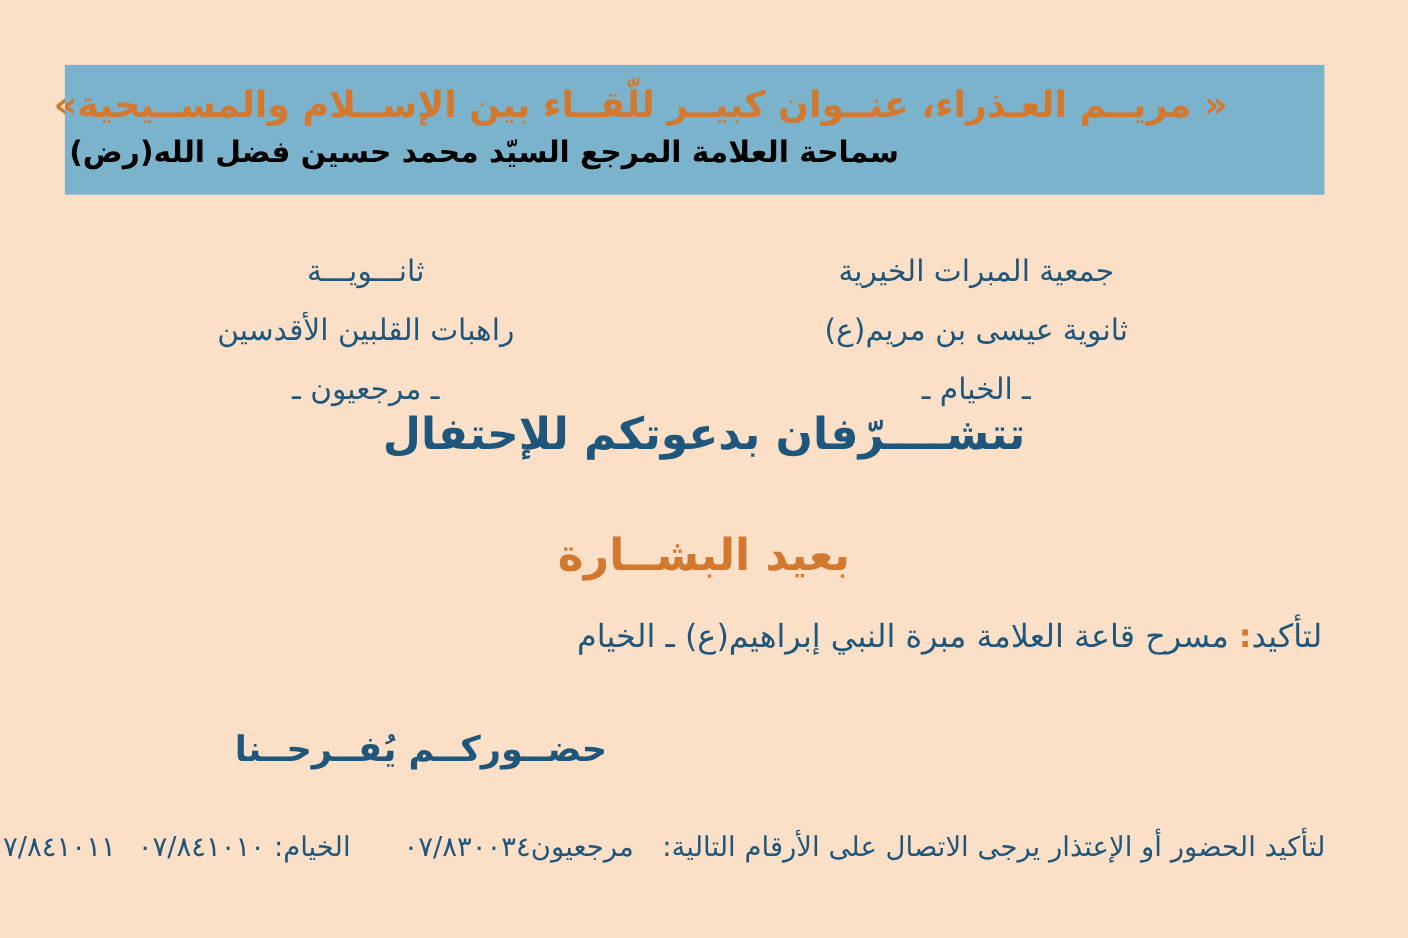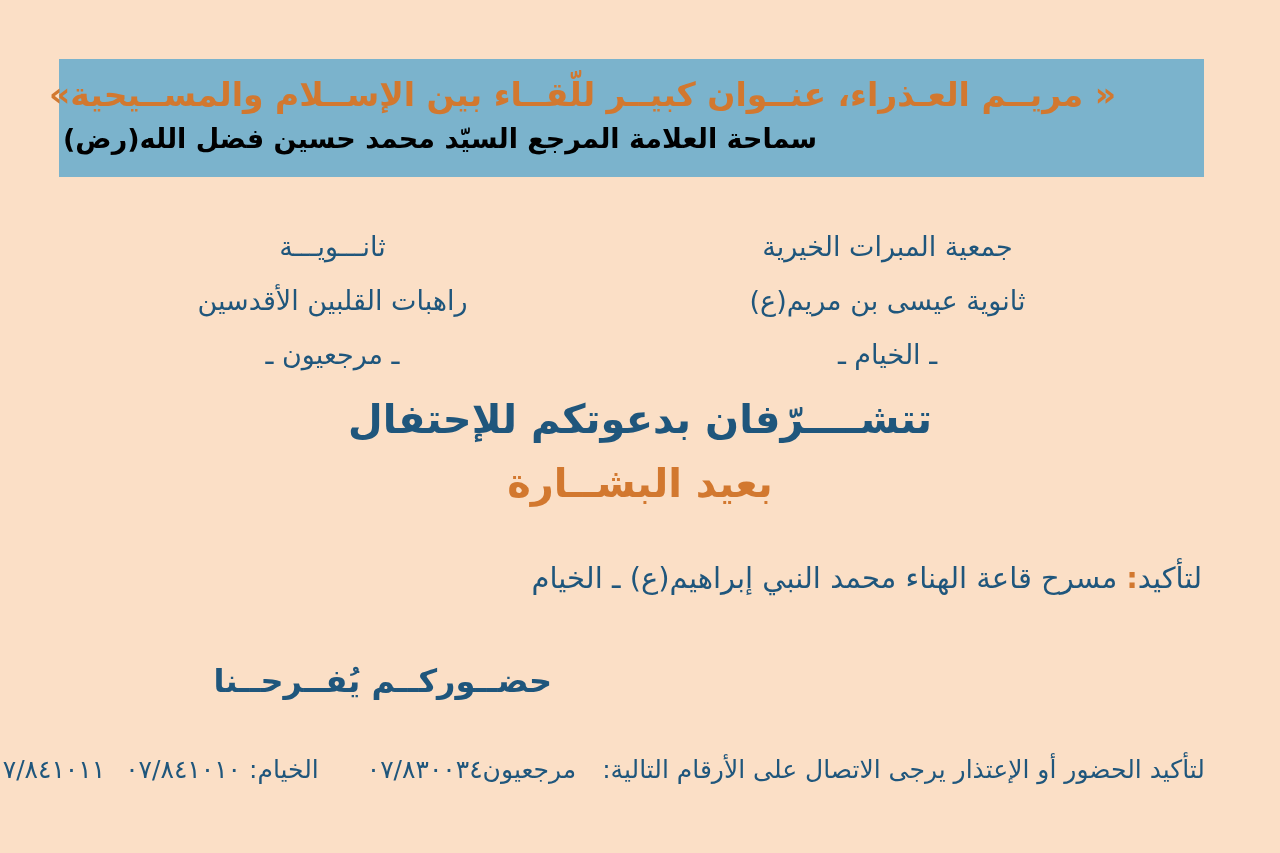--- a/index.html
+++ b/index.html
@@ -61,26 +61,26 @@
   
   .invite-line-1, .invite-line-2 {
     position: absolute;
     left: 0;
     right: 0;
     text-align: center;
     font-weight: bold;
     white-space: nowrap;
   }
   .invite-line-1 {
-    top: 396px;
+    top: 372px;
     font-size: 40px;
     color: #1f567c;
   }
   .invite-line-2 {
-    top: 460px;
+    top: 482px;
     font-size: 40px;
     color: #d2782f;
   }
   
   .details {
     position: absolute;
     top: 552px;
     right: 78px;
     text-align: right;
     color: #1f567c;
@@ -140,21 +140,21 @@
       <div>راهبات القلبين الأقدسين</div>
       <div>ـ مرجعيون ـ</div>
     </div>
   </div>
 
   <div class="invite-line-1">تتشــــرّفان بدعوتكم للإحتفال</div>
   <div class="invite-line-2">بعيد البشــارة</div>
 
   <div class="details">
     <div>
-      <span>لتأكيد</span><span class="detail-colon">:</span><span class="detail-value">مسرح قاعة الهناء محمد النبي إبراهيم(ع) ـ الخيام</span>
+      <span>لتأكيد</span><span class="detail-colon">:</span><span class="detail-value">مسرح قاعة العلامة مبرة النبي إبراهيم(ع) ـ الخيام</span>
     </div>
   </div>
 
   <div class="closing">حضــوركــم يُفــرحــنا</div>
 
   <div class="rsvp">
     <span>لتأكيد الحضور أو الإعتذار يرجى الاتصال على الأرقام التالية:</span>
     <span class="rsvp-marjeyoun">مرجعيون٠٧/٨٣٠٠٣٤</span>
     <span class="rsvp-khiam">الخيام: ٠٧/٨٤١٠١٠</span>
     <span>٠٧/٨٤١٠١١</span>

